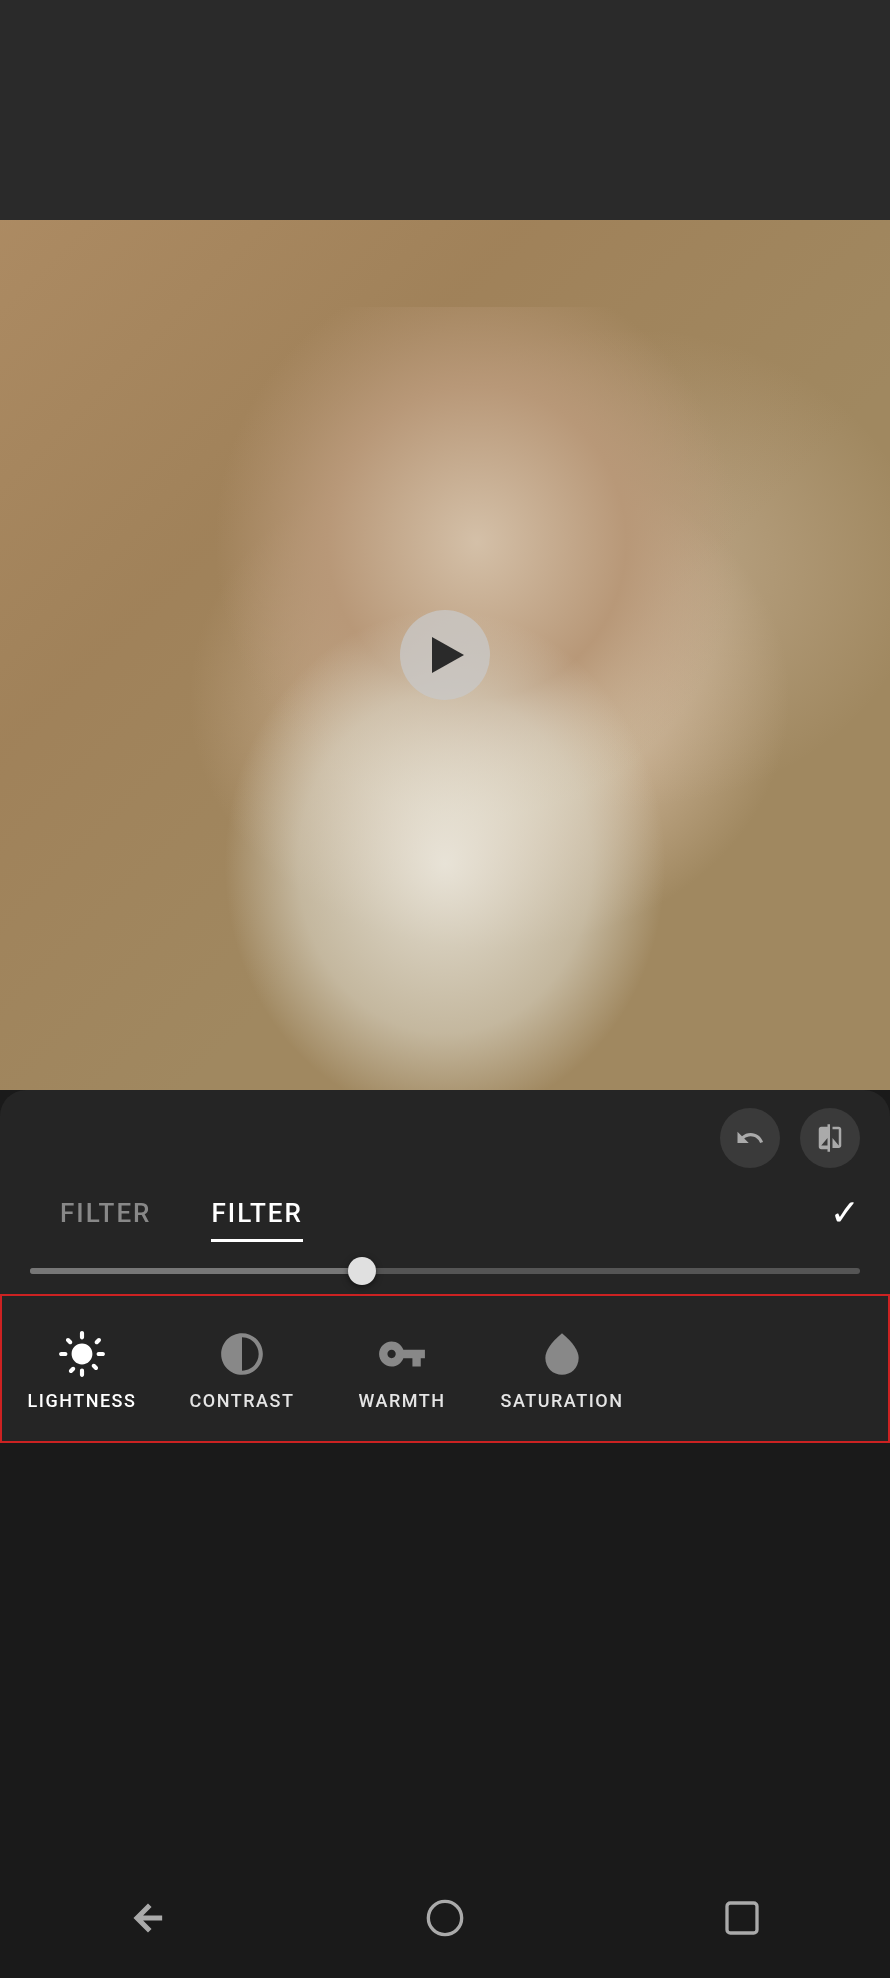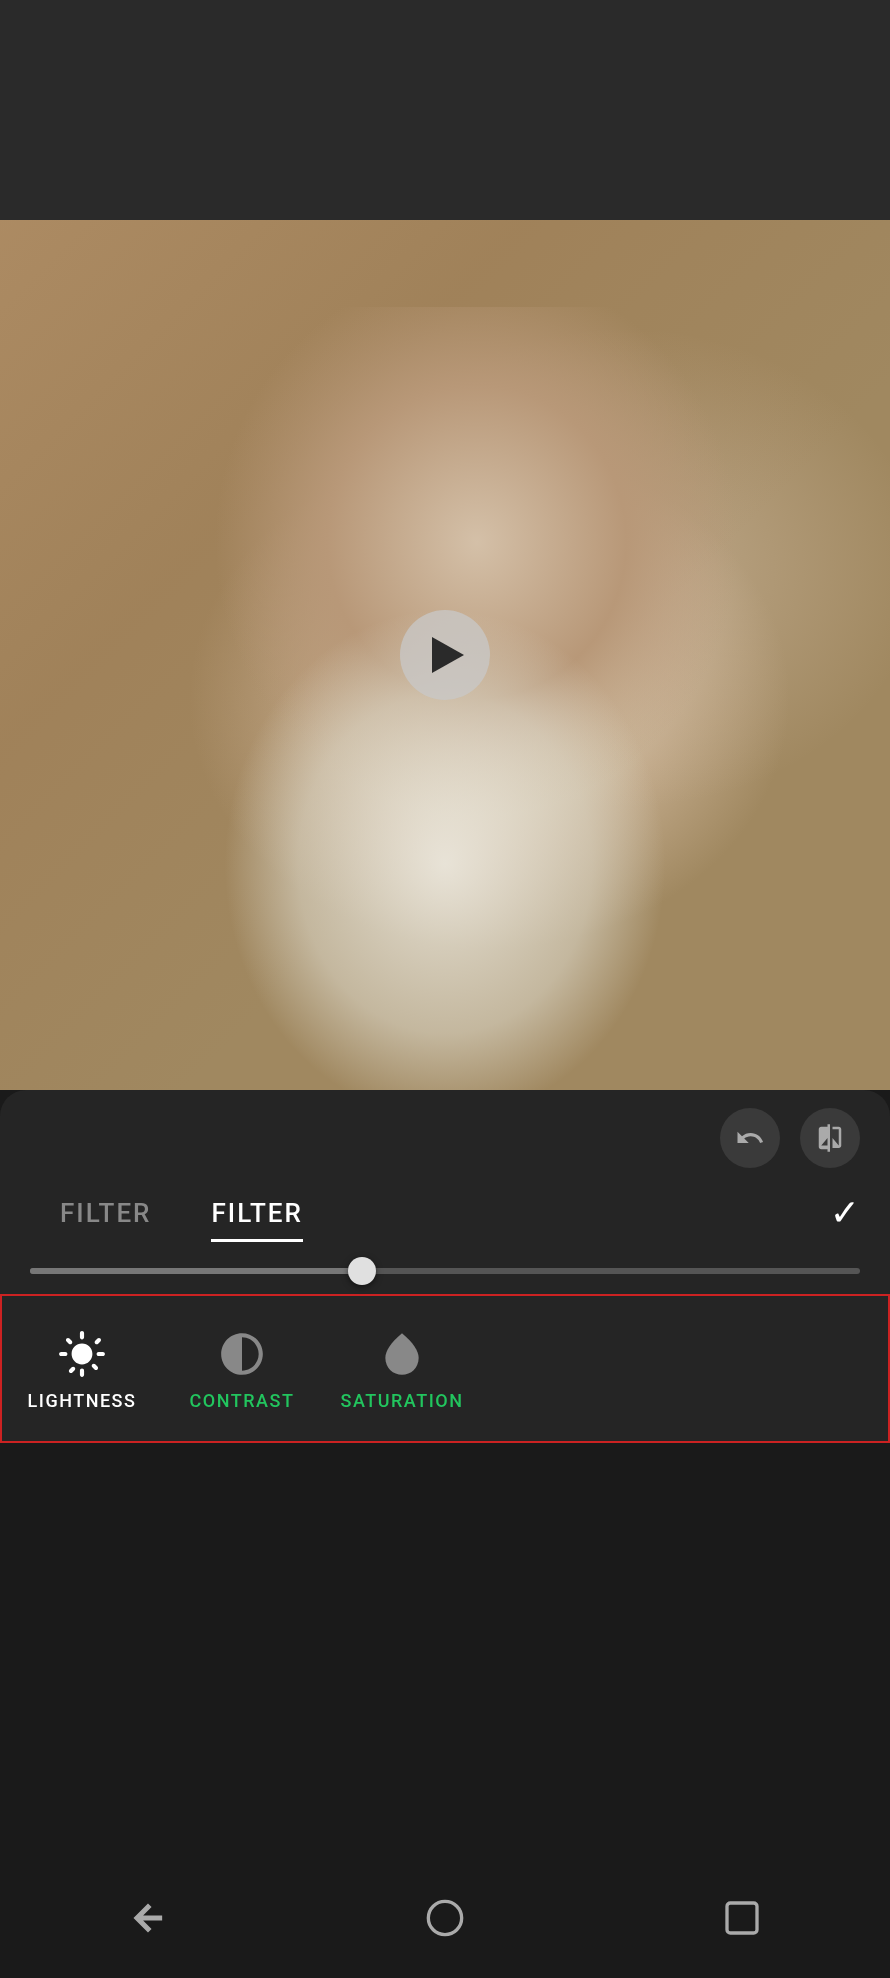--- a/index.html
+++ b/index.html
@@ -242,21 +242,21 @@
     .tool-icon svg {
       width: 50px;
       height: 50px;
       fill: #888888;
     }
 
     .tool-label {
       font-size: 18px;
       font-weight: 500;
       letter-spacing: 1.5px;
-      color: #22c55e;
+      color: #e5e5e5;
       text-transform: uppercase;
     }
 
     .tool-item.active .tool-label {
       color: #ffffff;
     }
 
     
     .nav-bar {
       position: absolute;
@@ -341,20 +341,28 @@
 
     <div class="tool-item">
       <div class="tool-icon">
         <svg viewBox="0 0 24 24" xmlns="http://www.w3.org/2000/svg" fill="#888888">
           <path d="M12 2C6.48 2 2 6.48 2 12s4.48 10 10 10 10-4.48 10-10S17.52 2 12 2zm0 18V4c4.41 0 8 3.59 8 8s-3.59 8-8 8z"></path>
         </svg>
       </div>
       <span class="tool-label">CONTRAST</span>
     </div>
 
+    <div class="tool-item">
+      <div class="tool-icon">
+        <svg viewBox="0 0 24 24" xmlns="http://www.w3.org/2000/svg" fill="#888888">
+          <path d="M12.65 10C11.83 7.67 9.61 6 7 6c-3.31 0-6 2.69-6 6s2.69 6 6 6c2.61 0 4.83-1.67 5.65-4H17v4h4v-4h2v-4H12.65zM7 14c-1.1 0-2-.9-2-2s.9-2 2-2 2 .9 2 2-.9 2-2 2z"></path>
+        </svg>
+      </div>
+      <span class="tool-label">WARMTH</span>
+    </div>
 
 
     <div class="tool-item">
       <div class="tool-icon">
         <svg viewBox="0 0 24 24" xmlns="http://www.w3.org/2000/svg" fill="#888888">
           <path d="M12 2c-5.33 4.55-8 8.48-8 11.8 0 4.98 3.8 8.2 8 8.2s8-3.22 8-8.2c0-3.32-2.67-7.25-8-11.8z"></path>
         </svg>
       </div>
       <span class="tool-label">SATURATION</span>
     </div>

